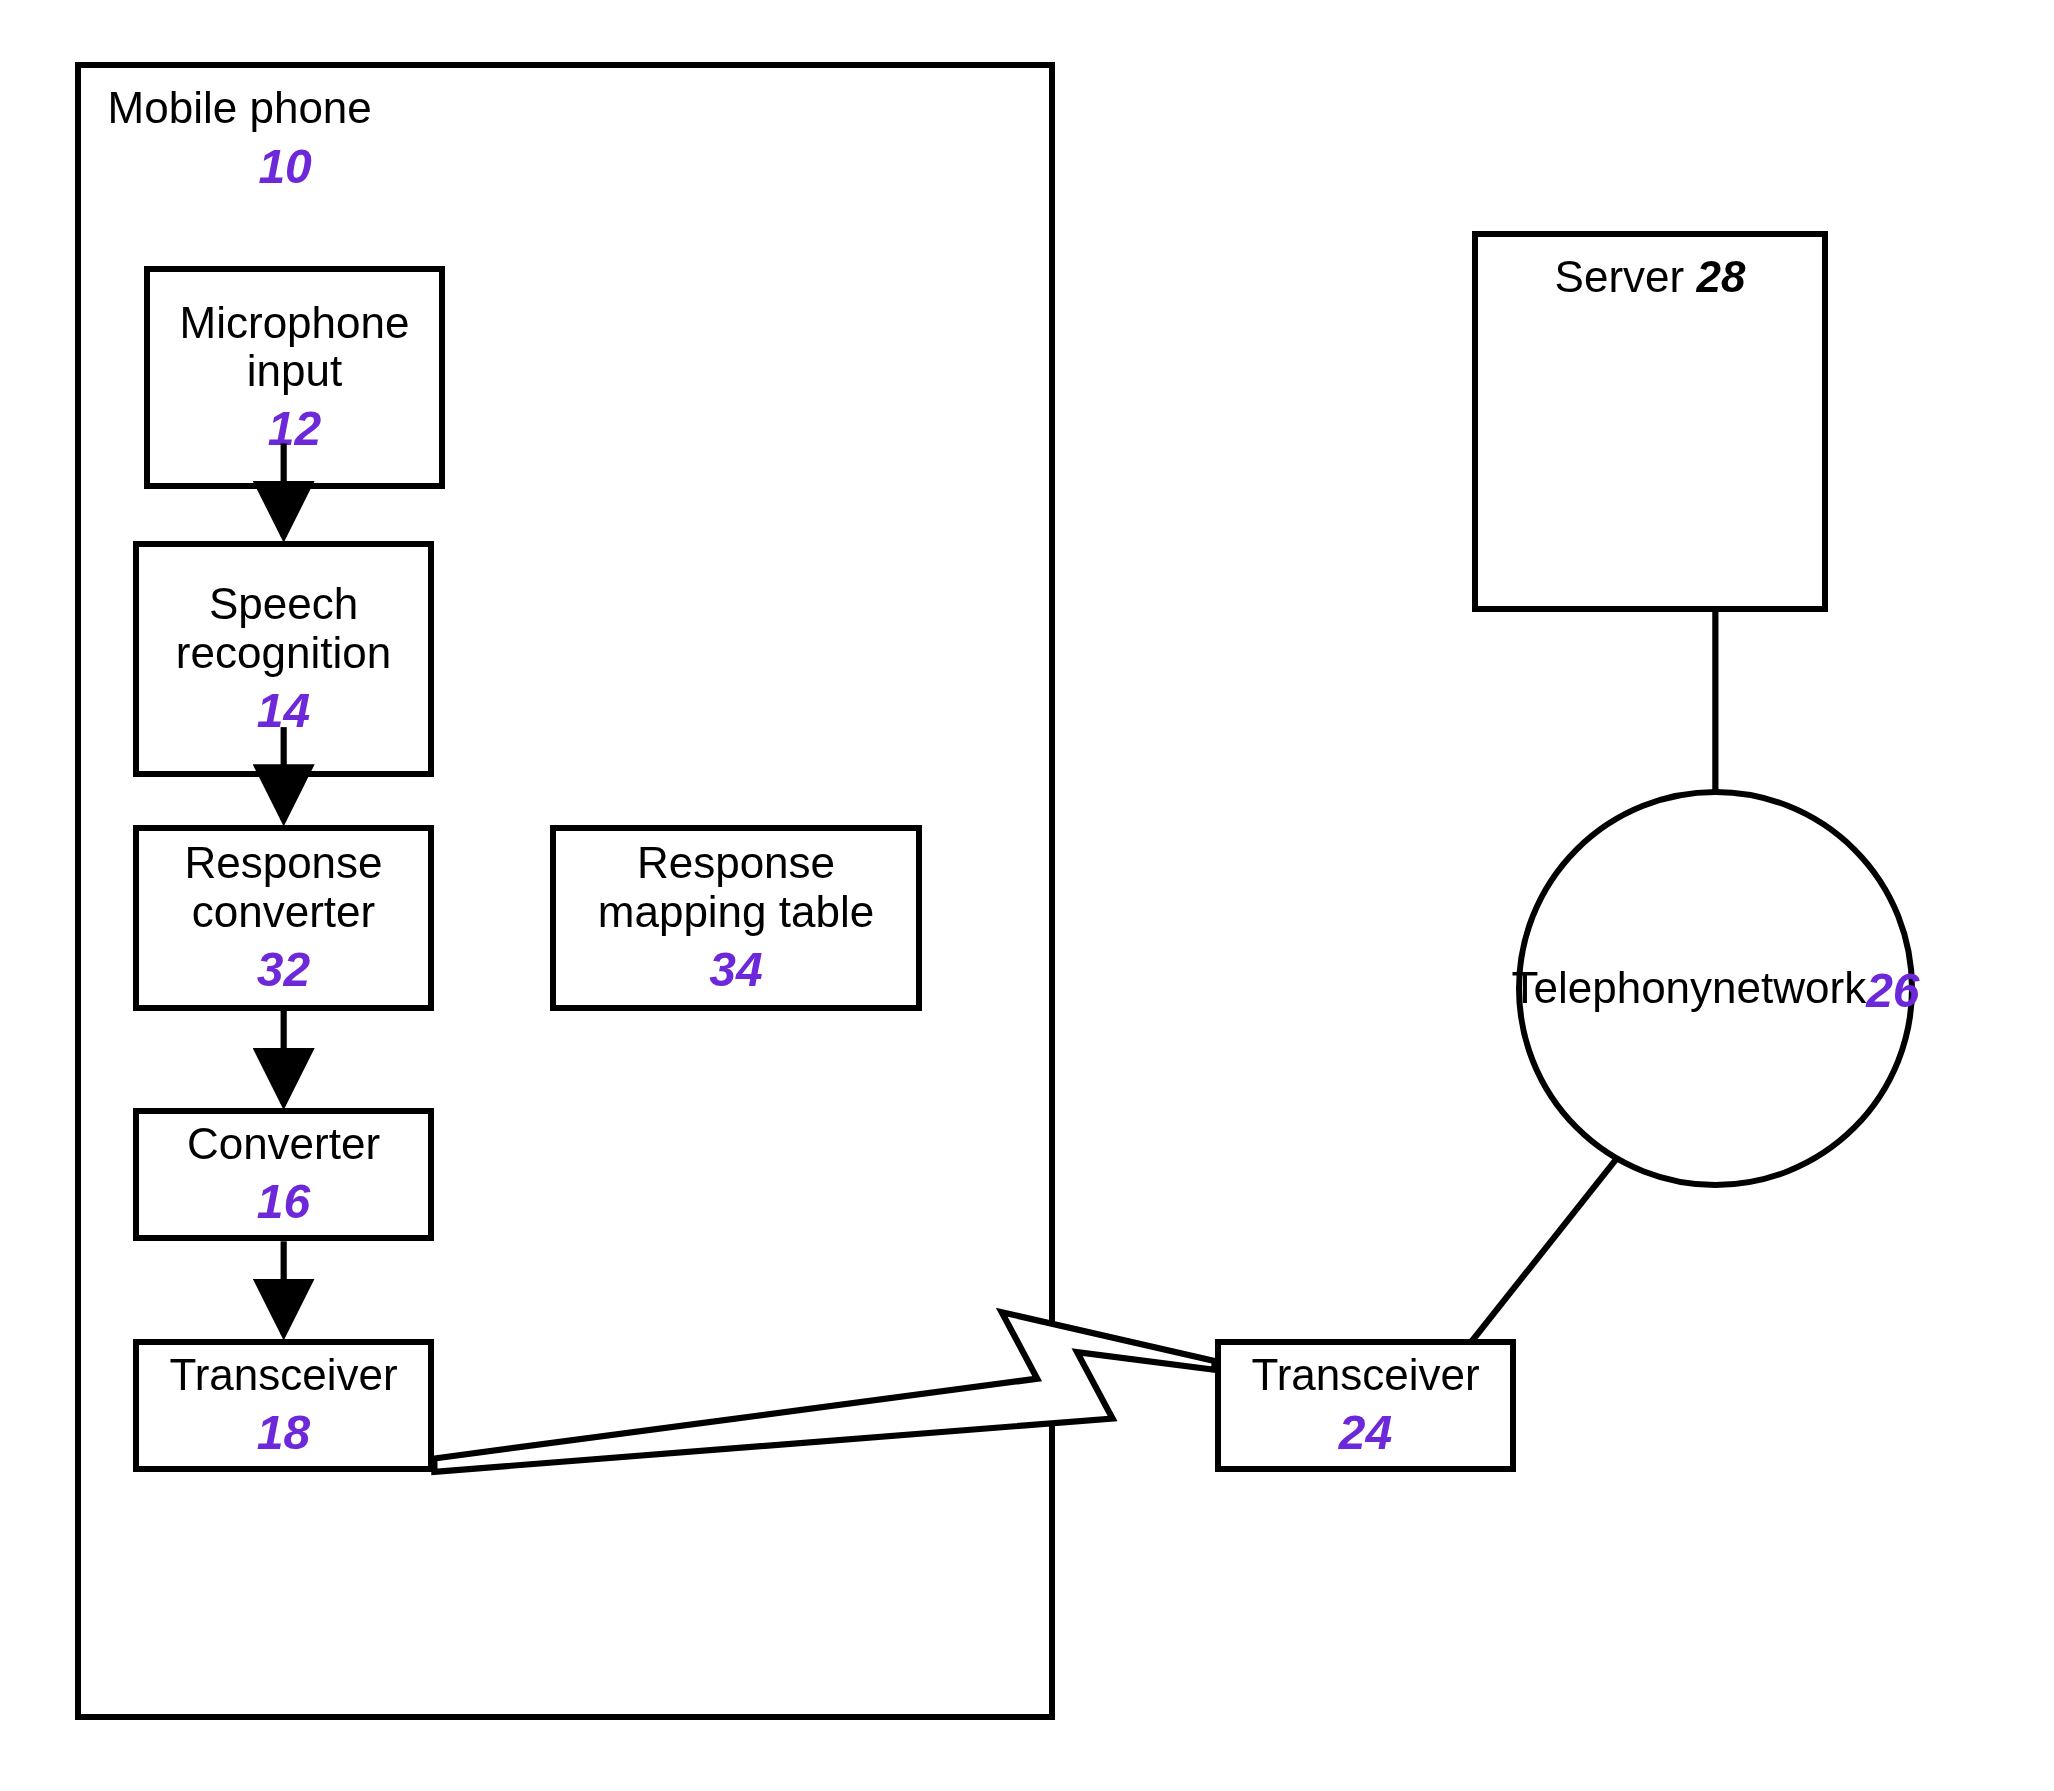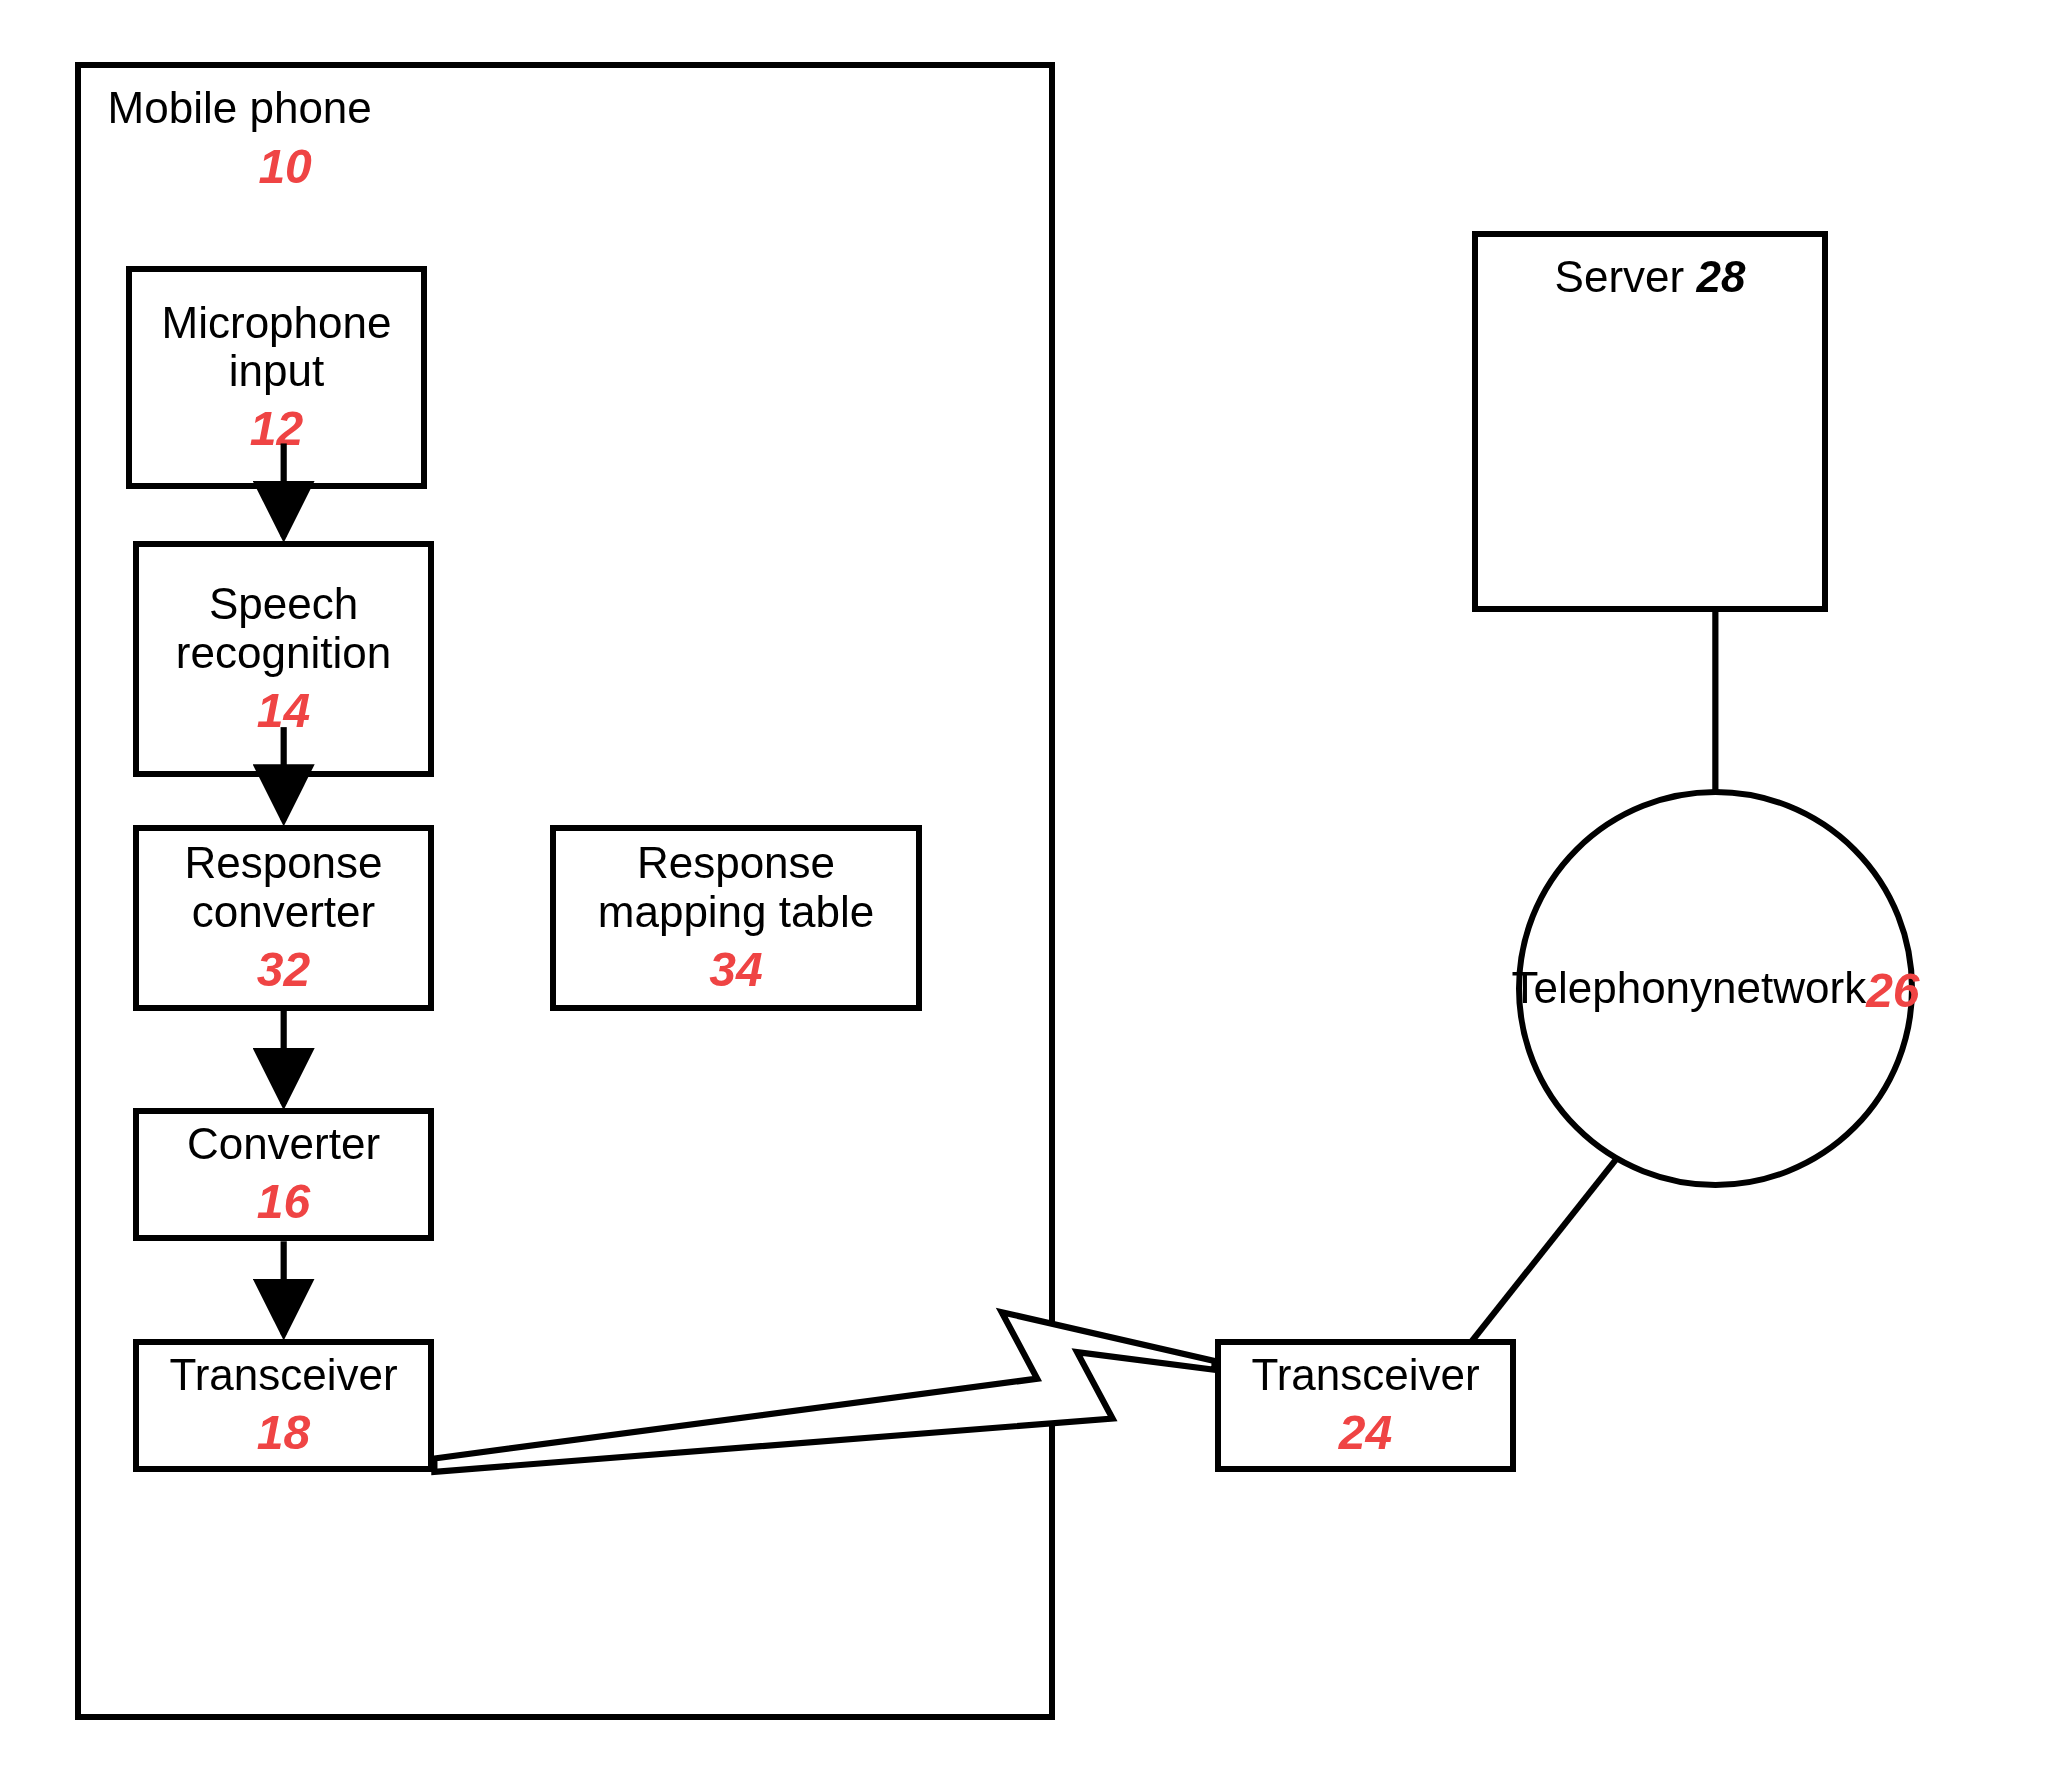--- a/index.html
+++ b/index.html
@@ -43,21 +43,21 @@
     font-size: 44px;
     line-height: 1.1;
     text-align: center;
     color: #000;
   }
   .num {
     font-size: 48px;
     font-weight: bold;
     font-style: italic;
     text-align: center;
-    color: #ef4444;
+    color: #6d28d9;
     margin-top: 5.3px;
   }
   .numInline {
     font-weight: bold;
     font-style: italic;
   }
   svg.overlay {
     position: absolute;
     left: 0;
     top: 0;
@@ -71,21 +71,21 @@
 
   <div class="box" style="left:75px; top:62px; width:980px; height:1658px;">
     <div style="position:absolute; left:26.6px; top:16px;">
       <span class="txt">Mobile phone</span>
     </div>
     <div style="position:absolute; left:26.6px; top:71px; width:355px; text-align:center;">
       <span class="num">10</span>
     </div>
   </div>
 
-  <div class="box" style="left:126px; top:266px; width:301px; height:223px;">
+  <div class="box" style="left:144px; top:266px; width:301px; height:223px;">
     <div class="labelStack">
       <span class="txt">Microphone</span>
       <span class="txt">input</span>
       <span class="num">12</span>
     </div>
   </div>
 
   <div class="box" style="left:133px; top:541px; width:301px; height:236px;">
     <div class="labelStack">
       <span class="txt">Speech</span>

